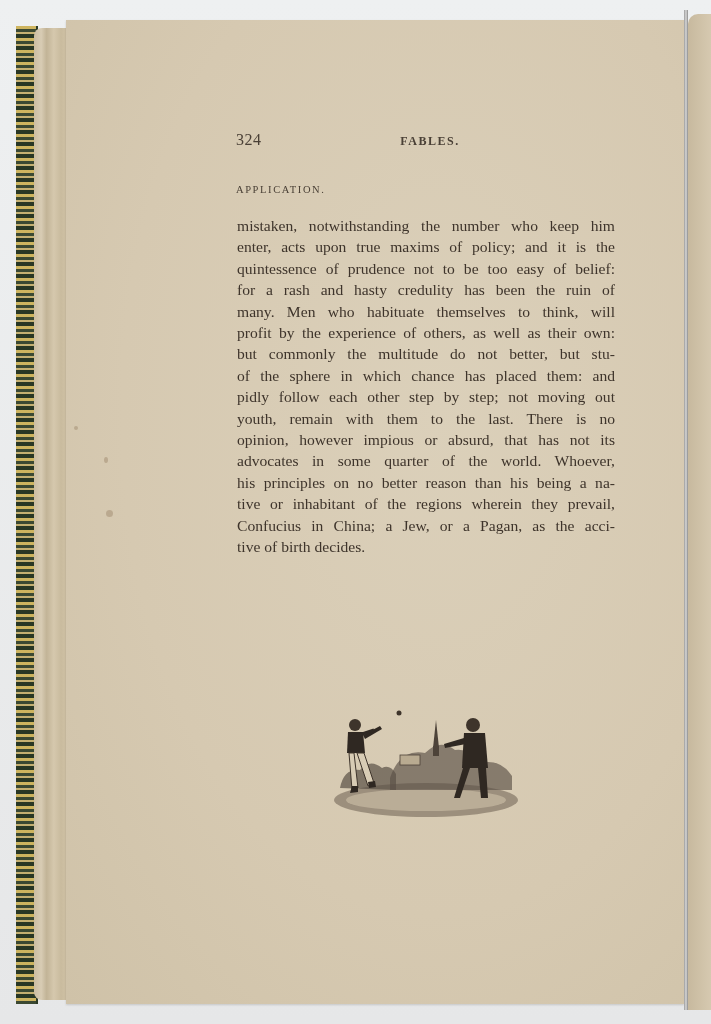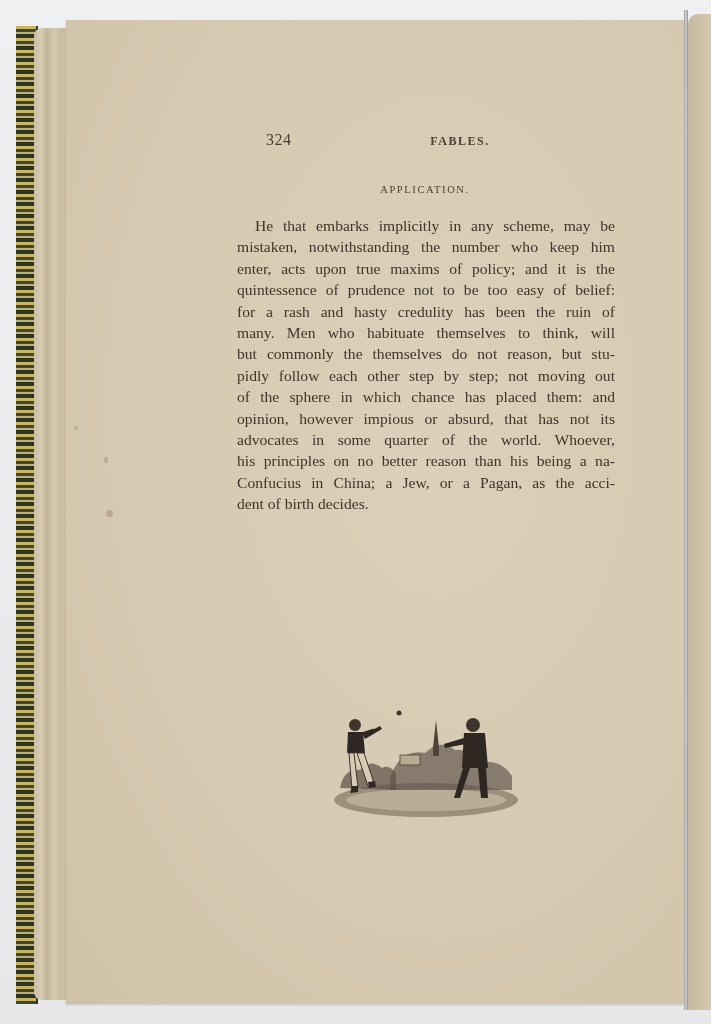--- a/index.html
+++ b/index.html
@@ -29,26 +29,26 @@
     position:absolute; left:684px; top:10px; width:4px; height:1000px;
     background:linear-gradient(90deg,#9a9a9a,#d8d8d8,#8a8a8a);
   }
   .next-page {
     position:absolute; left:688px; top:14px; width:23px; height:996px;
     background:linear-gradient(90deg,#c7b99e,#d6c9b0);
     border-radius:10px 0 0 0;
   }
   .running-head {
     position:absolute; left:236px; top:131px; width:378px; height:20px;
-    font-family:"Liberation Serif", serif; color:#4a4036;margin-left:30px;
+    font-family:"Liberation Serif", serif; color:#4a4036;
   }
   .page-number { position:absolute; left:0; top:0; font-size:16px; letter-spacing:0.5px; }
   .running-title { position:absolute; left:0; right:0; top:3px; text-align:center; font-size:12px; letter-spacing:1.5px; font-weight:bold; padding-left:10px;}
   .section-heading {
-    position:absolute; left:236px; top:184px; width:378px; text-align:center;
+    position:absolute; left:236px; top:184px; width:378px; 
     font-family:"Liberation Serif", serif; font-size:10.5px; letter-spacing:1.6px; color:#4a4036;
   }
   .body-text {
     position:absolute; left:237px; top:215px; width:378px;
     font-family:"Liberation Serif", serif; font-size:15.6px; line-height:21.4px; color:#3e342b;
   }
   .line { display:block; text-align:justify; text-align-last:justify; white-space:nowrap; }
   .line.first { text-indent:18px; }
   .line.last { text-align-last:left; }
   .illustration { position:absolute; left:330px; top:708px; width:192px; height:115px; }
@@ -71,34 +71,36 @@
 <div class="next-page"></div>
 
 <div class="running-head">
   <span class="page-number">324</span>
   <span class="running-title">FABLES.</span>
 </div>
 
 <div class="section-heading">APPLICATION.</div>
 
 <div class="body-text">
-  <span class="line first">He that embarks implicitly in any scheme, may be</span>
   <span class="line">mistaken, notwithstanding the number who keep him</span>
   <span class="line">enter, acts upon true maxims of policy; and it is the</span>
   <span class="line">quintessence of prudence not to be too easy of belief:</span>
   <span class="line">for a rash and hasty credulity has been the ruin of</span>
   <span class="line">many.  Men who habituate themselves to think, will</span>
-  <span class="line">but commonly the themselves do not reason, but stu-</span>
+  <span class="line">profit by the experience of others, as well as their own:</span>
+  <span class="line">but commonly the multitude do not better, but stu-</span>
+  <span class="line">of the sphere in which chance has placed them: and</span>
   <span class="line">pidly follow each other step by step; not moving out</span>
-  <span class="line">of the sphere in which chance has placed them: and</span>
+  <span class="line">youth, remain with them to the last.  There is no</span>
   <span class="line">opinion, however impious or absurd, that has not its</span>
   <span class="line">advocates in some quarter of the world.  Whoever,</span>
   <span class="line">his principles on no better reason than his being a na-</span>
+  <span class="line">tive or inhabitant of the regions wherein they prevail,</span>
   <span class="line">Confucius in China; a Jew, or a Pagan, as the acci-</span>
-  <span class="line last">dent of birth decides.</span>
+  <span class="line last">tive of birth decides.</span>
 </div>
 
 <div class="illustration">
   <svg width="192" height="115" viewBox="0 0 192 115">
 
     <ellipse cx="96" cy="92" rx="92" ry="17" fill="#6b5e50" opacity="0.55"></ellipse>
     <ellipse cx="96" cy="92" rx="80" ry="11" fill="#cfc2a8" opacity="0.6"></ellipse>
 
     <path d="M10 80 Q14 60 30 62 Q40 50 52 60 Q60 56 66 66 L66 82 Z" fill="#5a5046" opacity="0.7"></path>
     <path d="M60 70 Q70 40 95 45 Q110 30 125 42 Q140 40 150 55 Q170 50 182 68 L182 82 L60 82 Z" fill="#5a5046" opacity="0.65"></path>

